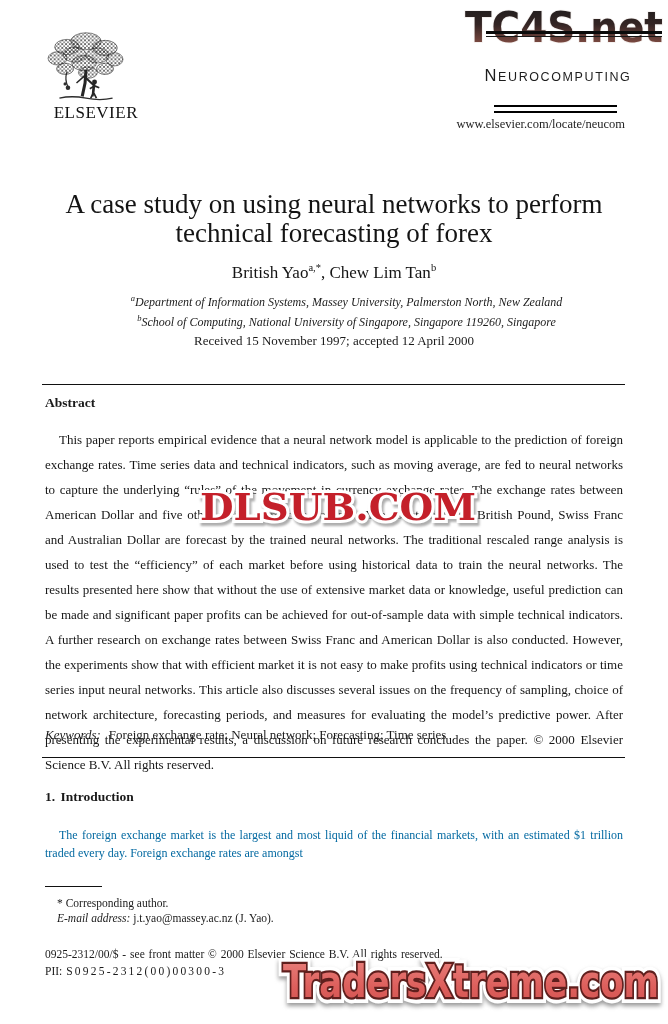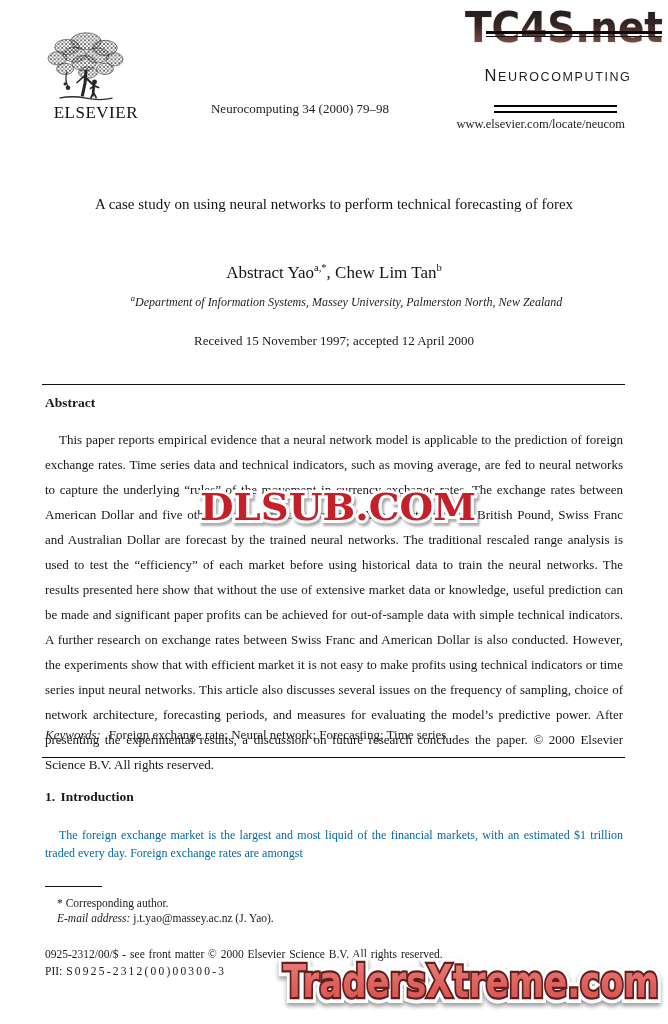--- a/index.html
+++ b/index.html
@@ -32,21 +32,21 @@
     border-top: 2.2px solid #000; border-bottom: 2.2px solid #000; }
   .site-url { top: 117px; right: 43px; font-size: 12.5px; color: #222; }
 
   
   .tc4s-wrap { left: 458px; top: 2px; }
   .strike-a { left: 486px; top: 31px; width: 176px; height: 2.6px; background: #0b0b0b; z-index: 6; }
   .strike-b { left: 486px; top: 36px; width: 176px; height: 1.4px; background: #161616; z-index: 6; }
 
   
   .paper-title { left: 20px; top: 190px; width: 628px; text-align: center;
-    font-size: 15px; line-height: 29px; color: #141414; }
+    font-size: 27px; line-height: 29px; color: #141414; }
   .authors { left: 0; top: 262px; width: 668px; text-align: center; font-size: 17px; color: #141414; }
   .authors sup { font-size: 10.5px; }
   .author-sep { white-space: pre; }
   .affiliations { left: 0; top: 291px; width: 668px; text-align: center;
     font-style: italic; font-size: 12px; line-height: 15.5px; color: #1c1c1c; padding-left: 25px; }
   .affiliations sup { font-size: 8.5px; font-style: italic; }
   .received { left: 0; top: 333px; width: 668px; text-align: center; font-size: 13px; }
 
   
   .rule { left: 42px; width: 583px; height: 0; border-top: 1.3px solid #111; }
@@ -117,21 +117,20 @@
       <circle cx="28" cy="59" r="1.7" fill="#2e2e2e"></circle>
 
       <circle cx="59" cy="57" r="2.6" fill="#262626"></circle>
       <path d="M59 59 L58 68 L55 74 M58 68 L61 74 M59 61 L54 64 M59 61 L64 63" stroke="#262626" stroke-width="1.8" fill="none"></path>
 
       <path d="M22 74 Q35 71 50 74 T78 74" stroke="#2c2c2c" stroke-width="1.4" fill="none"></path>
     </svg>
     <div class="publisher-name">ELSEVIER</div>
   </div>
 
-  <div class="abs citation">Neurocomputing 34 (2000) 79–98</div>
 
   <div class="abs journal-name">NEUROCOMPUTING</div>
   <div class="abs journal-rule"></div>
   <div class="abs site-url">www.elsevier.com/locate/neucom</div>
 
   <div class="abs tc4s-wrap">
     <svg width="212" height="54" viewBox="0 0 212 54">
       <defs>
         <linearGradient id="tcg" x1="0" y1="0" x2="0" y2="1">
           <stop offset="0%" stop-color="#1b1b1b"></stop>
@@ -141,25 +140,26 @@
       </defs>
       <text x="106" y="28" text-anchor="middle" textLength="198" lengthAdjust="spacingAndGlyphs" font-family="DejaVu Sans, sans-serif" font-size="42" font-weight="bold" stroke="#f3efed" stroke-width="1.6" paint-order="stroke" fill="url(#tcg)">TC4S.net</text>
     </svg>
   </div>
   <div class="abs strike-a"></div>
   <div class="abs strike-b"></div>
 
   <div class="abs paper-title">A case study on using neural networks to perform technical forecasting of forex</div>
 
   <div class="abs authors">
-    <span>Abstract Yao</span><sup>a,*</sup><span class="author-sep">, </span><span>Chew Lim Tan</span><sup>b</sup>
+    <span>British Yao</span><sup>a,*</sup><span class="author-sep">, </span><span>Chew Lim Tan</span><sup>b</sup>
   </div>
 
   <div class="abs affiliations">
     <div><sup>a</sup><span>Department of Information Systems, Massey University, Palmerston North, New Zealand</span></div>
+    <div><sup>b</sup><span>School of Computing, National University of Singapore, Singapore 119260, Singapore</span></div>
   </div>
 
   <div class="abs received">Received 15 November 1997; accepted 12 April 2000</div>
 
   <div class="abs rule rule-1"></div>
   <div class="abs abs-head">Abstract</div>
   <div class="abs abs-body">This paper reports empirical evidence that a neural network model is applicable to the prediction of foreign exchange rates. Time series data and technical indicators, such as moving average, are fed to neural networks to capture the underlying “rules” of the movement in currency exchange rates. The exchange rates between American Dollar and five other major currencies, Japanese Yen, Deutsch Mark, British Pound, Swiss Franc and Australian Dollar are forecast by the trained neural networks. The traditional rescaled range analysis is used to test the “efficiency” of each market before using historical data to train the neural networks. The results presented here show that without the use of extensive market data or knowledge, useful prediction can be made and significant paper profits can be achieved for out-of-sample data with simple technical indicators. A further research on exchange rates between Swiss Franc and American Dollar is also conducted. However, the experiments show that with efficient market it is not easy to make profits using technical indicators or time series input neural networks. This article also discusses several issues on the frequency of sampling, choice of network architecture, forecasting periods, and measures for evaluating the model’s predictive power. After presenting the experimental results, a discussion on future research concludes the paper.  ©  2000 Elsevier Science B.V. All rights reserved.</div>
 
   <div class="abs dlsub-wrap">
     <svg width="296" height="52" viewBox="0 0 296 52">

